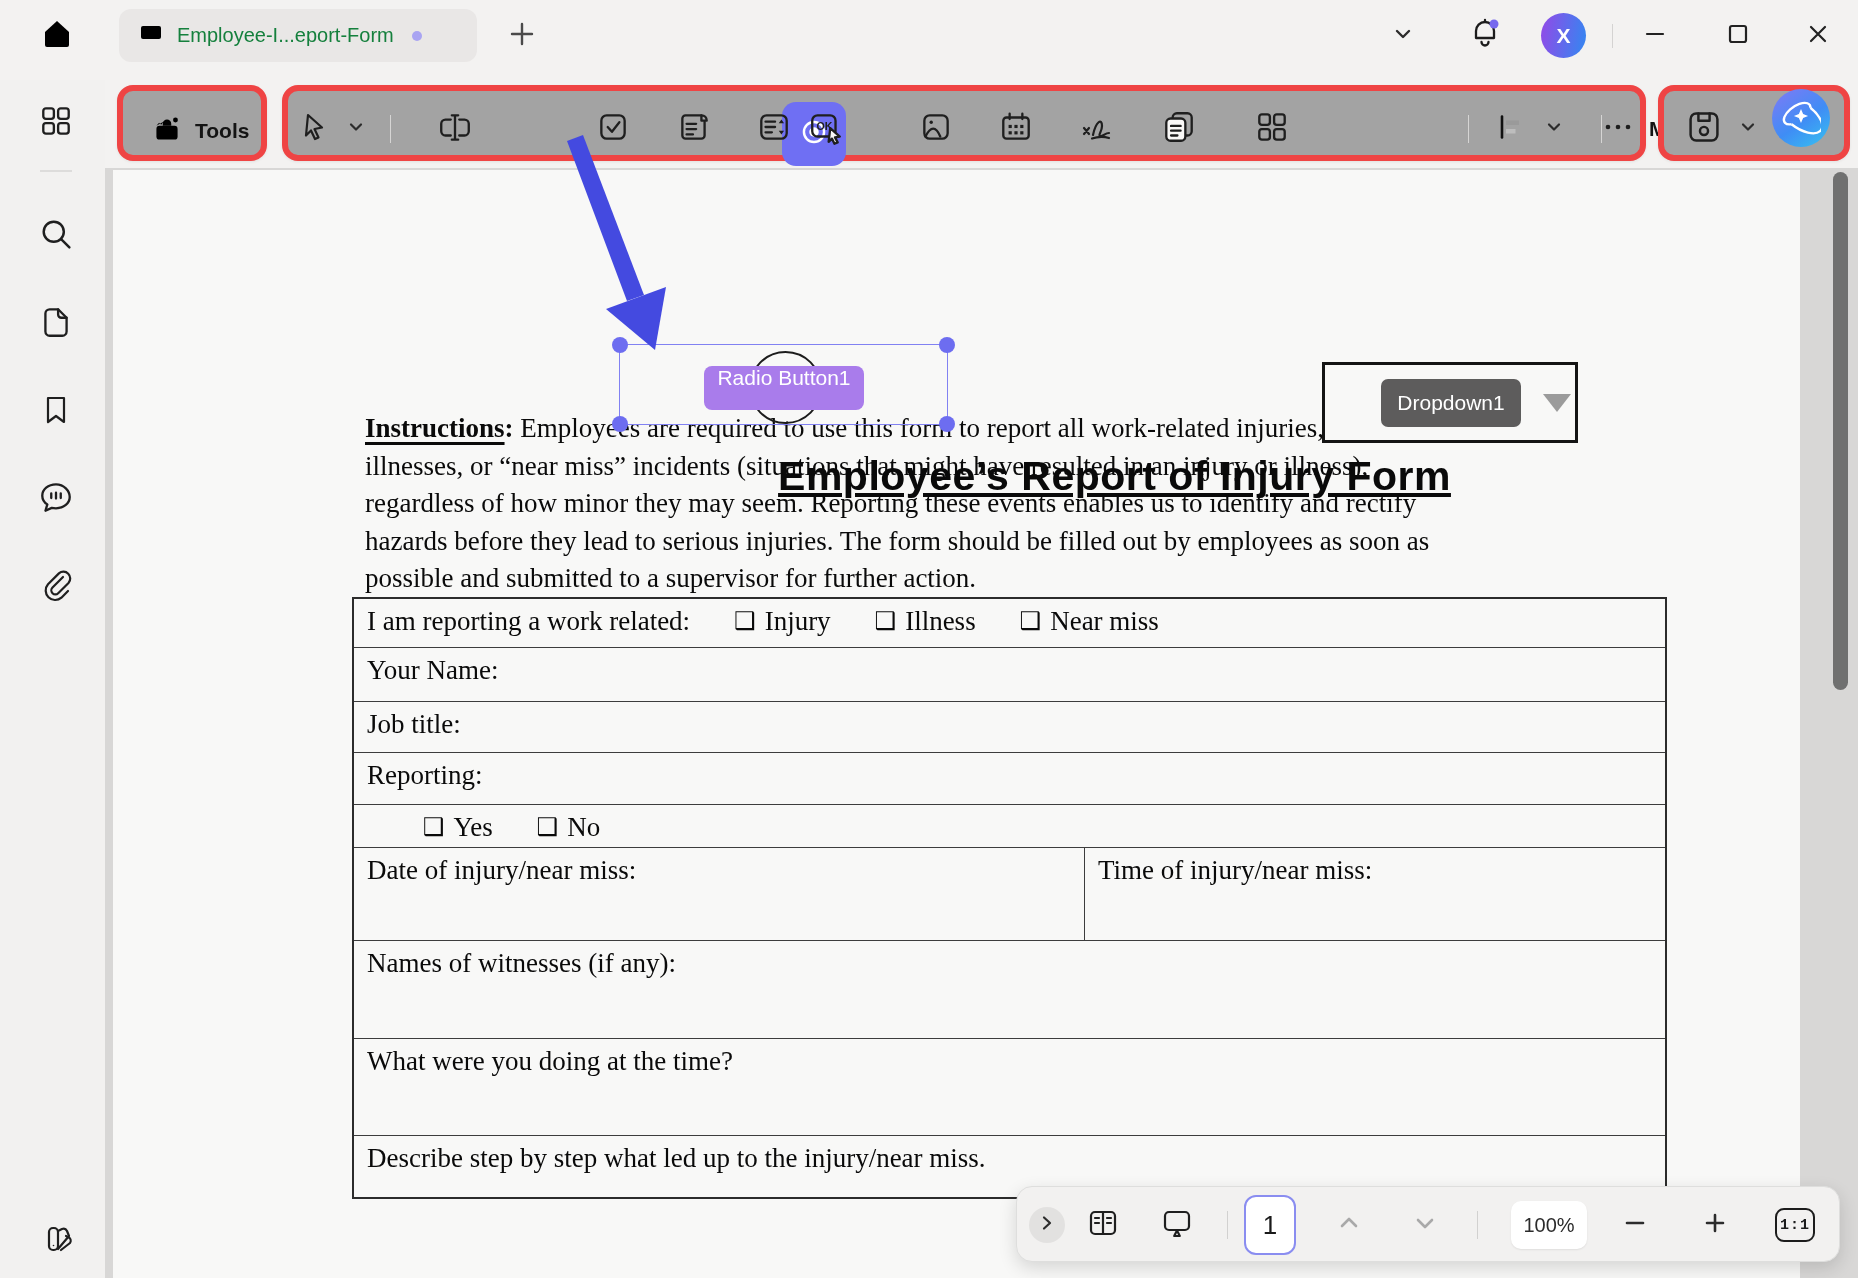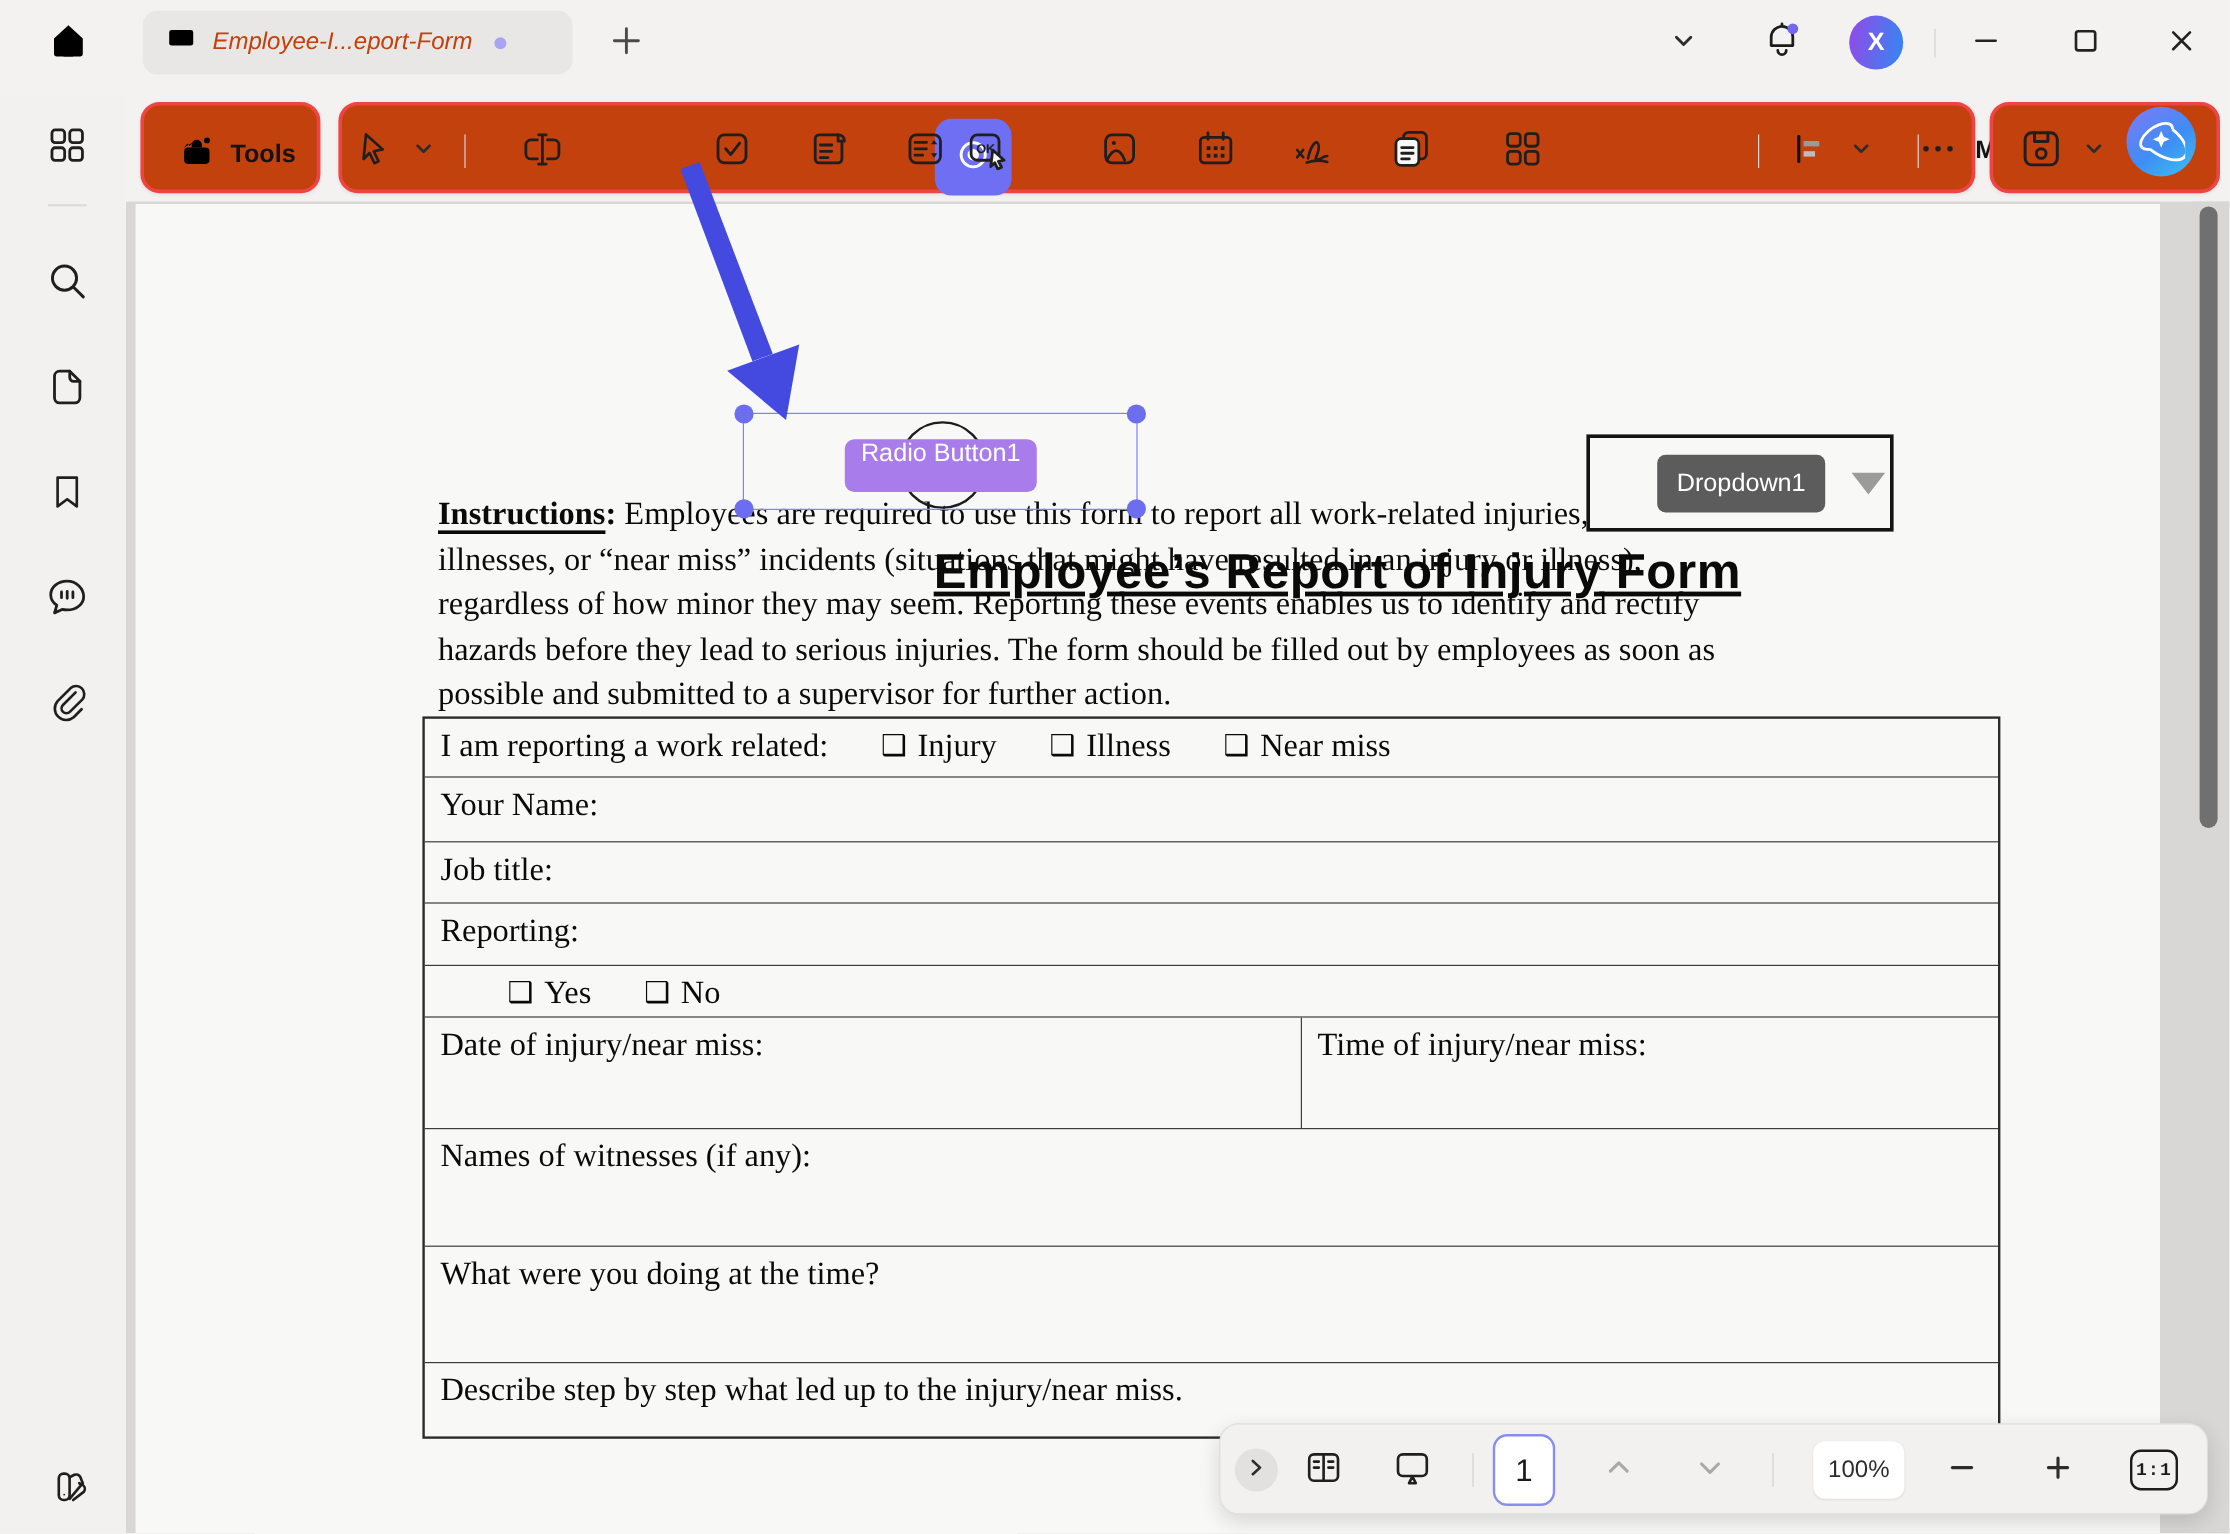--- a/index.html
+++ b/index.html
@@ -4,30 +4,30 @@
 <style>
   * { margin:0; padding:0; box-sizing:border-box; }
   html,body { width:1858px; height:1278px; overflow:hidden; }
   body { font-family:"Liberation Sans", sans-serif; background:#f3f2f1; color:#1c1c1c; }
   #app { position:relative; width:1858px; height:1278px; background:#f3f2f1; overflow:hidden; }
 
   
   .topbar { position:absolute; left:0; top:0; width:1858px; height:80px; }
   .home-btn { position:absolute; left:34px; top:13px; width:46px; height:46px; display:flex; align-items:center; justify-content:center; border-radius:10px; cursor:pointer; }
   .tab { position:absolute; left:119px; top:9px; width:358px; height:53px; background:#e9e7e6; border-radius:12px; display:flex; align-items:center; padding:0 18px; gap:12px; }
-  .tab-title { font-size:20px; color:#c2410c; white-space:nowrap;font-style:italic; }
+  .tab-title { font-size:20px; color:#15803d; white-space:nowrap; }
   .tab-dot { width:10px; height:10px; border-radius:50%; background:#a9a4f2; margin-left:6px; }
   .plus-btn { position:absolute; left:502px; top:16px; width:40px; height:40px; display:flex; align-items:center; justify-content:center; }
   .tr-ctl { position:absolute; top:13px; width:46px; height:46px; display:flex; align-items:center; justify-content:center; }
   .avatar { position:absolute; left:1541px; top:13px; width:45px; height:45px; border-radius:50%; background:linear-gradient(100deg,#8a4fe8 10%,#3b82f0 90%); color:#fff; font-size:21px; font-weight:bold; display:flex; align-items:center; justify-content:center; }
   .v-div { position:absolute; width:1px; background:#d4d3d2; }
 
   
   .toolbar { position:absolute; left:0; top:80px; width:1858px; height:88px; }
-  .tb-group { position:absolute; top:5px; height:76px; background:#c2410c; border:3px solid #ef4444; border-radius:16px; box-shadow:0 1px 3px rgba(0,0,0,.07); }
+  .tb-group { position:absolute; top:5px; height:76px; background:#a3a3a3; border:6px solid #ef4444; border-radius:16px; box-shadow:0 1px 3px rgba(0,0,0,.07); }
   .ti { position:absolute; top:16px; width:44px; height:44px; display:flex; align-items:center; justify-content:center; cursor:pointer; }
   .ti svg, .sbi svg, .bb svg { stroke:#1f1f1f; stroke-width:2.2; fill:none; stroke-linecap:round; stroke-linejoin:round; }
   .tool-sel { position:absolute; left:494px; top:11px; width:64px; height:64px; background:#6f6ff3; border-radius:14px; display:flex; align-items:center; justify-content:center; }
   .tools-btn { position:absolute; left:14px; top:12px; display:flex; align-items:center; gap:10px; padding:8px 12px; cursor:pointer; }
   .tools-label { font-size:21px; font-weight:bold; color:#141414; }
   .more-btn { position:absolute; left:1315px; top:16px; display:flex; align-items:center; gap:12px; cursor:pointer; height:44px; }
   .more-label { font-size:21px; font-weight:bold; color:#141414; }
   .tb-div { position:absolute; top:24px; width:1px; height:28px; background:#d6d5d4; }
   .ai-btn { position:absolute; left:1772px; top:9px; width:58px; height:58px; border-radius:50%; background:linear-gradient(145deg,#7b7bf5 5%,#3f8df5 55%,#37c3ef 100%); display:flex; align-items:center; justify-content:center; cursor:pointer; }
 

